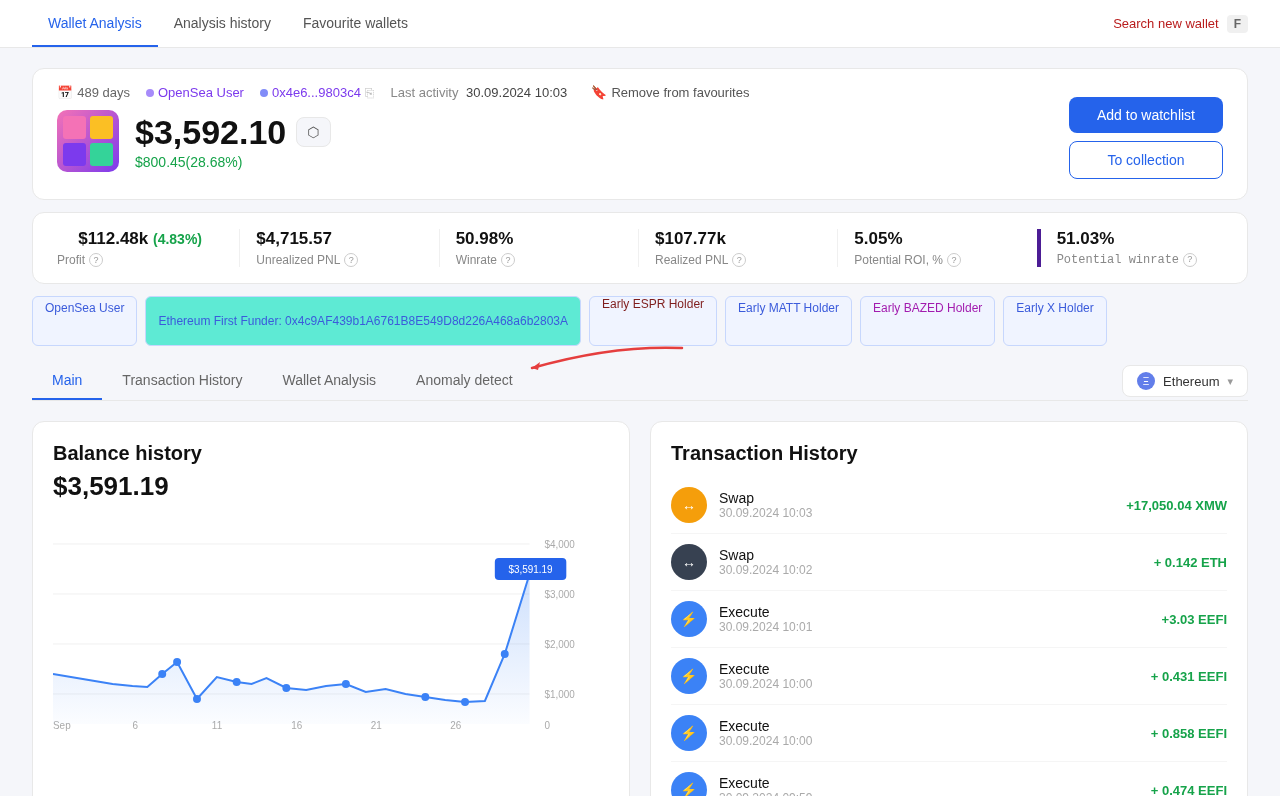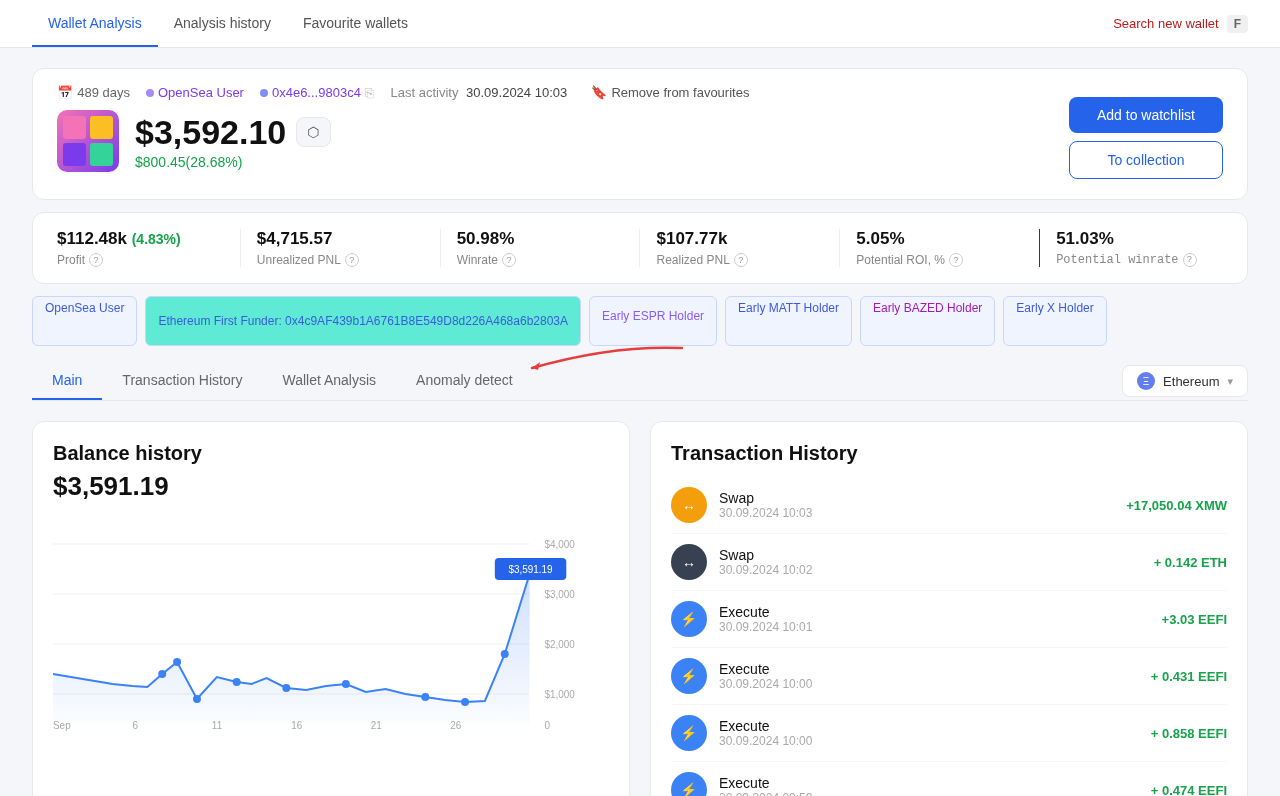--- a/index.html
+++ b/index.html
@@ -75,21 +75,21 @@
 
       <div style="display:flex; flex-direction:column; gap:8px; margin-left:24px; margin-top:12px;">
         <button style="background:#2563eb; color:#fff; border:none; border-radius:8px; padding:10px 28px; cursor:pointer; font-size:14px; font-weight:500; white-space:nowrap;">Add to watchlist</button>
         <button style="background:#fff; color:#2563eb; border:1.5px solid #2563eb; border-radius:8px; padding:10px 28px; cursor:pointer; font-size:14px; font-weight:500; white-space:nowrap; min-width:140px;">To collection</button>
       </div>
     </div>
   </div>
 
   <div style="background:#fff; border-radius:12px; padding:16px 24px; margin-bottom:12px; border:1px solid #e8e8e8; display:flex;">
     <div style="flex:1; padding:0 16px 0 0; border-right:1px solid #f0f0f0;">
-      <div style="font-size:17px; font-weight:600; color:#111; margin-bottom:4px;">
+      <div style="font-size:17px; font-weight:600; color:#111; margin-bottom:4px;text-align:center;">
         <span>$112.48k</span>
         <span style="color:#16a34a; font-size:14px;">(4.83%)</span>
       </div>
       <div style="display:flex; align-items:center; gap:4px; color:#888; font-size:12px;">
         <span>Profit</span>
         <span style="display:inline-flex;align-items:center;justify-content:center;width:14px;height:14px;border:1px solid #ccc;border-radius:50%;font-size:9px;color:#999;cursor:pointer;">?</span>
       </div>
     </div>
     <div style="flex:1; padding:0 16px; border-right:1px solid #f0f0f0;">
       <div style="font-size:17px; font-weight:600; color:#111; margin-bottom:4px;">$4,715.57</div>
@@ -105,40 +105,40 @@
         <span style="display:inline-flex;align-items:center;justify-content:center;width:14px;height:14px;border:1px solid #ccc;border-radius:50%;font-size:9px;color:#999;cursor:pointer;">?</span>
       </div>
     </div>
     <div style="flex:1; padding:0 16px; border-right:1px solid #f0f0f0;">
       <div style="font-size:17px; font-weight:600; color:#111; margin-bottom:4px;">$107.77k</div>
       <div style="display:flex; align-items:center; gap:4px; color:#888; font-size:12px;">
         <span>Realized PNL</span>
         <span style="display:inline-flex;align-items:center;justify-content:center;width:14px;height:14px;border:1px solid #ccc;border-radius:50%;font-size:9px;color:#999;cursor:pointer;">?</span>
       </div>
     </div>
-    <div style="flex:1; padding:0 16px; border-right:1px solid #4c1d95;">
+    <div style="flex:1; padding:0 16px; border-right:4px solid #4c1d95;">
       <div style="font-size:17px; font-weight:600; color:#111; margin-bottom:4px;">5.05%</div>
       <div style="display:flex; align-items:center; gap:4px; color:#888; font-size:12px;">
         <span>Potential ROI, %</span>
         <span style="display:inline-flex;align-items:center;justify-content:center;width:14px;height:14px;border:1px solid #ccc;border-radius:50%;font-size:9px;color:#999;cursor:pointer;">?</span>
       </div>
     </div>
     <div style="flex:1; padding:0 0 0 16px;">
       <div style="font-size:17px; font-weight:600; color:#111; margin-bottom:4px;">51.03%</div>
       <div style="display:flex; align-items:center; gap:4px; color:#888; font-size:12px;font-family:Liberation Mono, monospace;">
         <span>Potential winrate</span>
         <span style="display:inline-flex;align-items:center;justify-content:center;width:14px;height:14px;border:1px solid #ccc;border-radius:50%;font-size:9px;color:#999;cursor:pointer;">?</span>
       </div>
     </div>
   </div>
 
   <div style="display:flex; flex-wrap:wrap; gap:8px; margin-bottom:16px;">
     <span style="background:#f0f4ff; border:1px solid #c7d7fd; border-radius:6px; padding:4px 12px; font-size:12px; color:#3b5bdb; cursor:pointer;">OpenSea User</span>
     <span style="background:#5eead4; border:1px solid #c7d7fd; border-radius:6px; padding:17px 12px; font-size:12px; color:#3b5bdb; cursor:pointer;">Ethereum First Funder: 0x4c9AF439b1A6761B8E549D8d226A468a6b2803A</span>
-    <span style="background:#f0f4ff; border:1px solid #c7d7fd; border-radius:6px; padding:12px 12px; font-size:12px; color:#8b5cf6; cursor:pointer;">Early ESPR Holder</span>
+    <span style="background:#f0f4ff; border:1px solid #c7d7fd; border-radius:6px; padding:0 12px; font-size:12px; color:#7f1d1d; cursor:pointer;">Early ESPR Holder</span>
     <span style="background:#f0f4ff; border:1px solid #c7d7fd; border-radius:6px; padding:4px 12px; font-size:12px; color:#3b5bdb; cursor:pointer;">Early MATT Holder</span>
     <span style="background:#f0f4ff; border:1px solid #c7d7fd; border-radius:6px; padding:4px 12px; font-size:12px; color:#a21caf; cursor:pointer;">Early BAZED Holder</span>
     <span style="background:#f0f4ff; border:1px solid #c7d7fd; border-radius:6px; padding:4px 12px; font-size:12px; color:#3b5bdb; cursor:pointer;">Early X Holder</span>
   </div>
 
   <div style="display:flex; align-items:center; border-bottom:1px solid #e8e8e8; margin-bottom:20px; position:relative;">
     <div style="padding:10px 20px; cursor:pointer; font-size:14px; color:#2563eb; border-bottom:2px solid #2563eb; font-weight:500;">Main</div>
     <div style="padding:10px 20px; cursor:pointer; font-size:14px; color:#666; border-bottom:2px solid transparent;">Transaction History</div>
     <div style="padding:10px 20px; cursor:pointer; font-size:14px; color:#666; border-bottom:2px solid transparent;">Wallet Analysis</div>
     <div style="padding:10px 20px; cursor:pointer; font-size:14px; color:#666; border-bottom:2px solid transparent;">Anomaly detect</div>

